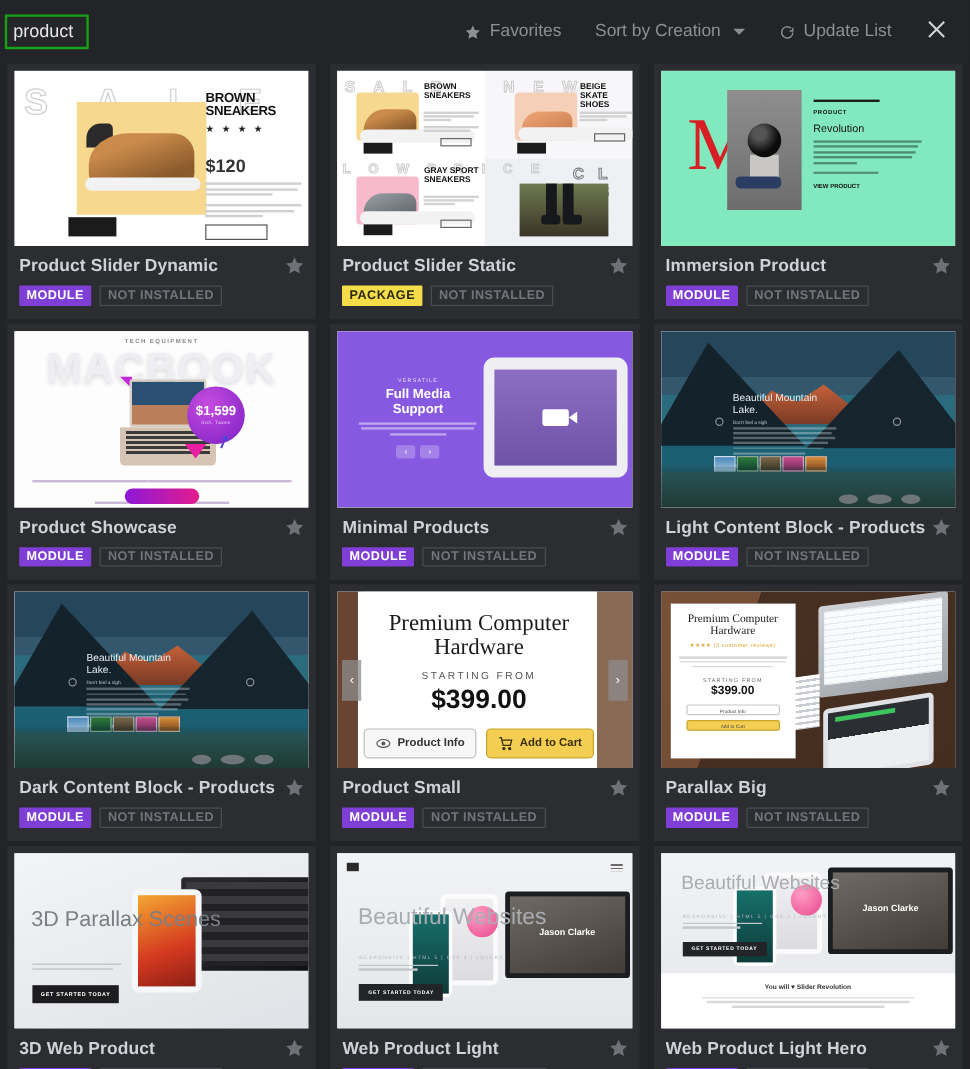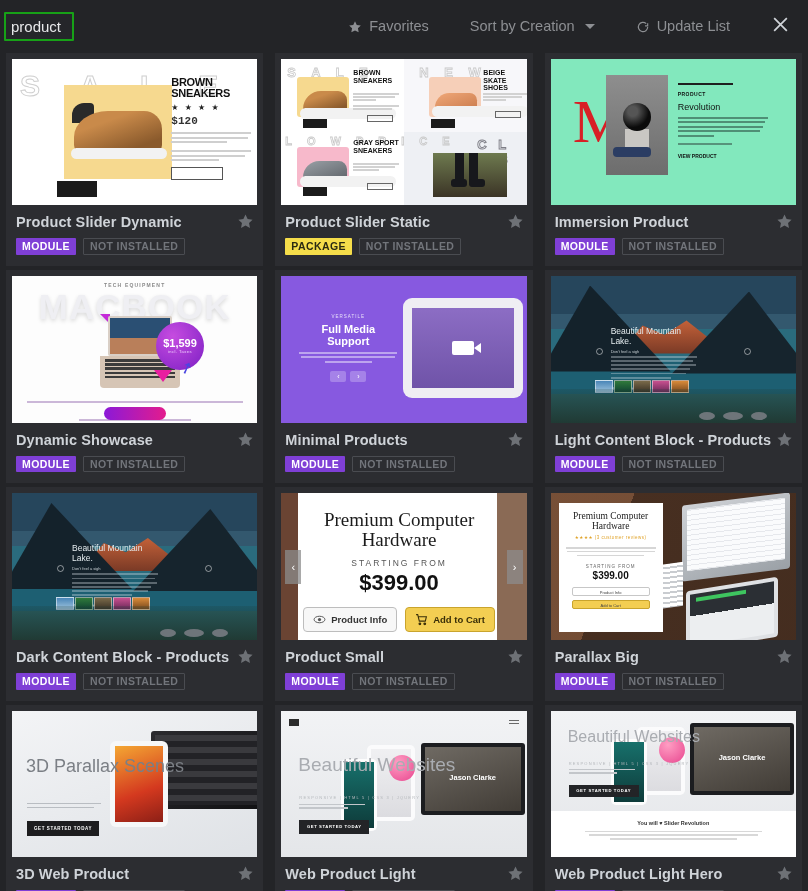--- a/index.html
+++ b/index.html
@@ -30,21 +30,21 @@
     padding: 0 5px;
     outline: none;
     border-radius: 1px;
   }
   .topbar-right {
     position: absolute;
     right: 10px; top: 0;
     height: 53px;
     display: flex;
     align-items: center;
-    gap: 13px;
+    gap: 0px;
   }
   .tb-item {
     display: flex; align-items: center; gap: 7px;
     color: #8d8f93;
     font-size: 14.5px;
     padding: 0 14px;
     cursor: pointer;
     white-space: nowrap;
   }
   .tb-item .lbl { line-height: 1; }
@@ -136,21 +136,21 @@
     background:#f2f2f2; border-radius: 8px;
   }
   .shoe-heel {
     position:absolute; left:60px; top:44px; width:22px; height:20px;
     background:#2a2a2a; border-radius:12px 4px 0 0;
   }
   .dark-strip { position:absolute; left:45px; top:122px; width:40px; height:16px; background:#1b1b1b; }
   .rt-panel { position:absolute; right:6px; top:18px; width:80px; }
   .rt-head { font-size:11px; font-weight:bold; color:#111; line-height:11px; letter-spacing:-.3px; }
   .rt-dots { margin-top:4px; color:#222; font-size:8px; letter-spacing:2px; }
-  .rt-price { margin-top:3px; font-size:11px; color:#333; font-weight:bold;font-family:Liberation Mono, monospace; }
+  .rt-price { margin-top:18px; font-size:15px; color:#333; font-weight:bold; }
   .rt-lines { margin-top:5px; }
   .rt-lines i { display:block; height:2px; background:#cfcfcf; margin-bottom:2.5px; }
   .rt-btn { margin-top:6px; width:52px; height:13px; border:1px solid #555; }
 
   
   .q { position:absolute; background:#fff; }
   .q-lbl { position:absolute; font-size:13px; letter-spacing:6px; color:transparent; -webkit-text-stroke:.8px #c9c9c9; font-weight:bold; }
   .q-sw { position:absolute; border-radius:3px; }
   .q-title { position:absolute; font-size:7px; font-weight:bold; color:#111; line-height:7.5px; }
   .q-txt i { display:block; height:1.5px; background:#d2d2d2; margin-bottom:1.6px; }
@@ -520,21 +520,21 @@
           <b>$1,599</b>
           <span>incl. Taxes</span>
         </div>
         <div class="tri-d"></div>
         <div class="cursor">➚</div>
         <div class="shw-feat"><i style="width:96px"></i><i style="width:120px"></i><i style="width:112px"></i></div>
         <div class="shw-btn"></div>
       </div>
     </div>
     <div class="meta">
-      <div class="title">Dynamic Showcase</div>
+      <div class="title">Product Showcase</div>
       <div class="badges">
         <span class="badge module">MODULE</span>
         <span class="badge status">NOT INSTALLED</span>
       </div>
       <span class="fav-star">
         <svg width="17" height="17" viewBox="0 0 24 24">
             <path fill="#6e7176" d="M12 2l3 6.5 7 .9-5 4.8 1.3 7L12 17.8 5.7 21.2 7 14.2 2 9.4l7-.9z"></path>
           </svg>
       </span>
     </div>

